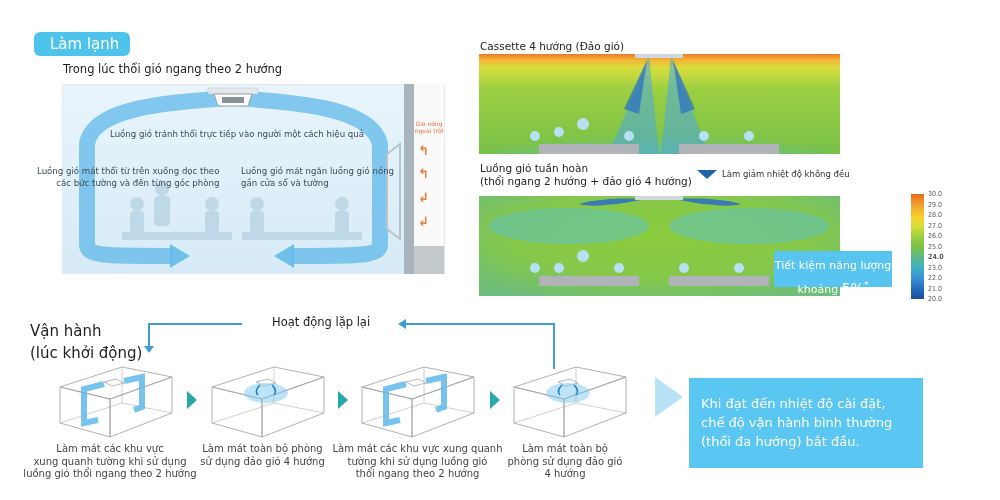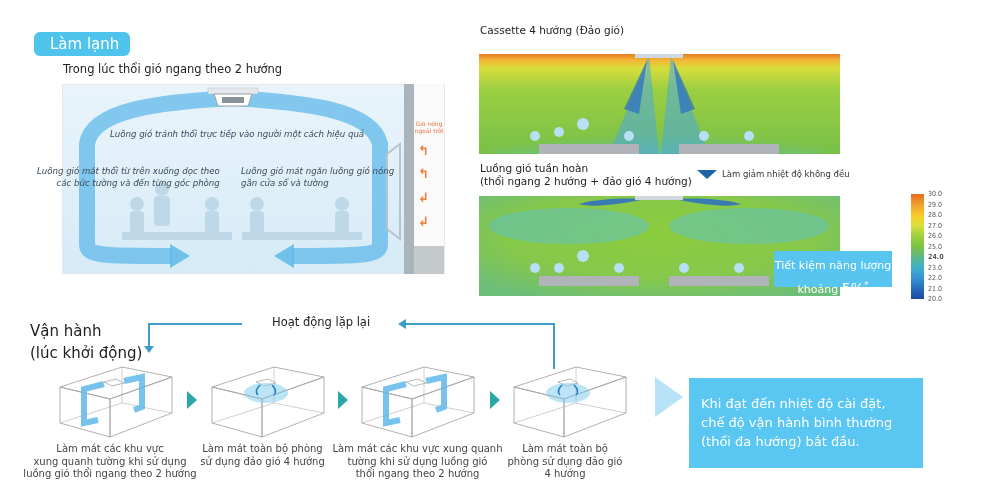--- a/index.html
+++ b/index.html
@@ -9,21 +9,21 @@
 
   
   #badge { left: 34px; top: 32px; width: 96px; height: 24px; background: #4ec3ec; border-radius: 6px; color: #fff; font-size: 15px; line-height: 24px; padding-left: 16px; }
   #subtitle { left: 63px; top: 62px; font-size: 11.5px; color: #222; }
 
   
   #room { left: 62px; top: 84px; width: 383px; height: 190px; background: linear-gradient(180deg,#e9f4fb 0%,#d6ebf7 100%); border: 1px solid #e3e9ee; }
   #wall { left: 404px; top: 84px; width: 10px; height: 190px; background: #a9b4bc; }
   #outside { left: 414px; top: 84px; width: 30px; height: 190px; background: #fafafa; }
   #outside-bottom { left: 414px; top: 246px; width: 30px; height: 28px; background: #c4c9cc; }
-  .room-text { font-size: 8.6px; color: #3d4a56; line-height: 12px; font-style: italic; }
+  .room-text { font-size: 8.6px; color: #3d4a56; line-height: 12px; }
   #hot-label { left: 413px; top: 120px; font-size: 6px; color: #e8743c; line-height: 7px; text-align: center; width: 32px; }
   .hot-arrow { color: #ec7f40; font-size: 13px; font-weight: bold; left: 418px; }
 
   
   .map-title { font-size: 10.5px; color: #222; line-height: 13px; }
   #map1 { left: 479px; top: 54px; width: 361px; height: 100px; overflow: hidden; }
   #map2 { left: 479px; top: 196px; width: 361px; height: 100px; overflow: hidden; }
   #legend-tri { left: 697px; top: 170px; width: 0; height: 0; border-left: 10px solid transparent; border-right: 10px solid transparent; border-top: 9px solid #1f63a8; }
   #legend-tri-label { left: 722px; top: 169px; font-size: 8.5px; color: #333; }
   #saving { left: 774px; top: 251px; width: 118px; height: 36px; background: #58c5f0; color: #fff; font-size: 11px; text-align: center; line-height: 19px; padding-top: 5px; }
@@ -92,21 +92,21 @@
 <div id="outside-bottom" class="abs"></div>
 <div id="hot-label" class="abs">
   <div>Gió nóng</div>
   <div>ngoài trời</div>
 </div>
 <div class="abs hot-arrow" style="top:143px;">↰</div>
 <div class="abs hot-arrow" style="top:166px;">↰</div>
 <div class="abs hot-arrow" style="top:190px;">↲</div>
 <div class="abs hot-arrow" style="top:214px;">↲</div>
 
-<div class="abs map-title" style="left:480px;top:24px;">Cassette 4 hướng (Đảo gió)</div>
+<div class="abs map-title" style="left:480px;top:40px;">Cassette 4 hướng (Đảo gió)</div>
 <svg id="map1" class="abs" viewBox="0 0 361 100">
   <defs>
     <linearGradient id="m1bg" x1="0" y1="0" x2="0" y2="1">
       <stop offset="0" stop-color="#ea7a24"></stop>
         <stop offset="0.06" stop-color="#f3b536"></stop>
       <stop offset="0.14" stop-color="#d8dd3c"></stop>
         <stop offset="0.35" stop-color="#9ccf42"></stop>
       <stop offset="1" stop-color="#78c048"></stop>
     </linearGradient>
     <radialGradient id="m1cool" cx="0.5" cy="1" r="0.7">

